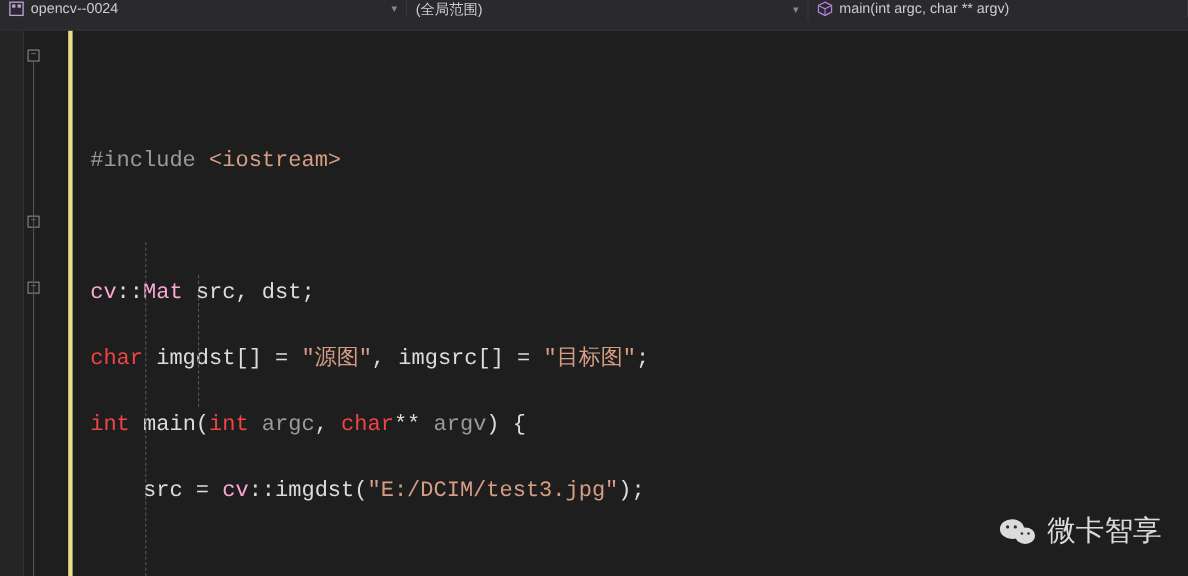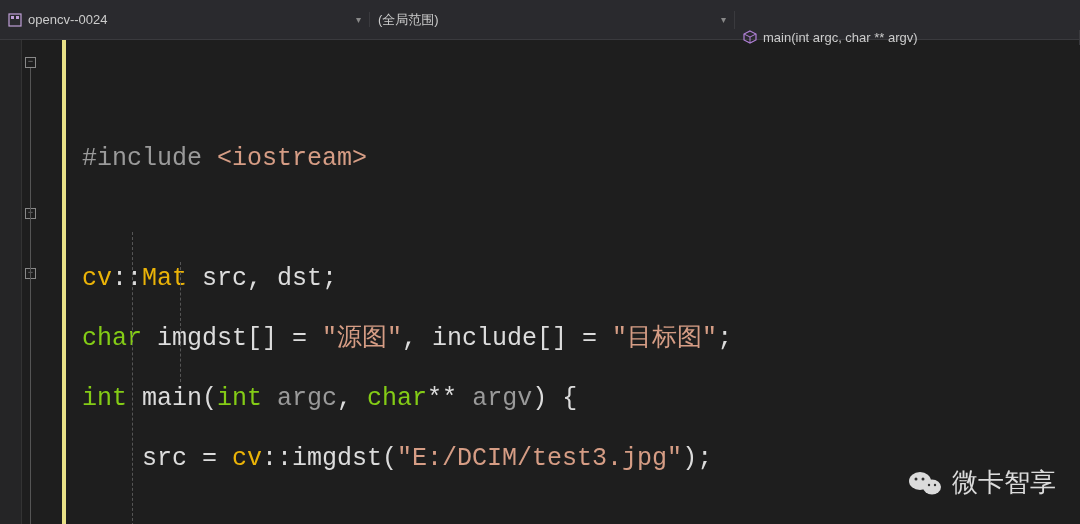--- a/index.html
+++ b/index.html
@@ -1,34 +1,34 @@
 <!DOCTYPE html>
 <html><head>
 <meta charset="utf-8">
 <style>
   * { box-sizing: border-box; margin: 0; padding: 0; }
   html, body { width: 1080px; height: 524px; overflow: hidden; background: #1e1e1e; font-family: Consolas, "Courier New", monospace; }
-  .topbar { display: flex; height: 40px; background: #2a2a2e; border-bottom: 1px solid #3a3a3e; align-items: center; font-family: "Segoe UI", Tahoma, sans-serif; color: #ccc; font-size: 13px; }
+  .topbar { display: flex; height: 28px; background: #2a2a2e; border-bottom: 1px solid #3a3a3e; align-items: flex-start; font-family: "Segoe UI", Tahoma, sans-serif; color: #ccc; font-size: 13px; }
   .dropdown { display: flex; align-items: center; padding: 0 8px; border-right: 1px solid #3a3a3e; position: relative; min-width: 0; }
   .dropdown .chev { margin-left: auto; color: #888; font-size: 10px; padding-left: 8px; }
   .dd-project { width: 370px; }
   .dd-scope { width: 365px; }
-  .dd-func { flex: 1; margin-top: 35px; }
+  .dd-func { flex: 1; }
   .proj-icon { width: 14px; height: 14px; margin-right: 6px; display: inline-flex; align-items: center; justify-content: center; }
   .func-icon { width: 14px; height: 14px; margin-right: 6px; display: inline-flex; align-items: center; justify-content: center; color: #b180d7; }
   .editor-wrap { display: flex; height: calc(524px - 28px); background: #1e1e1e; }
   .left-margin { width: 22px; background: #252526; border-right: 1px solid #333; }
   .gutter { width: 48px; background: #1e1e1e; position: relative; }
   .fold-line { position: absolute; left: 8px; top: 0; bottom: 0; width: 1px; background: #555; }
   .fold-box { position: absolute; left: 3px; width: 11px; height: 11px; border: 1px solid #888; background: #1e1e1e; font-size: 9px; line-height: 9px; text-align: center; color: #888; }
   .yellow-bar { position: absolute; left: 40px; top: 0; bottom: 0; width: 4px; background: #e8e087; }
-  .code { flex: 1; padding: 14px 0 0 12px; font-size: 25px; line-height: 30px; color: #dcdcdc; white-space: pre; position: relative; }
+  .code { flex: 1; padding: 14px 0 0 12px; font-size: 20px; line-height: 30px; color: #dcdcdc; white-space: pre; position: relative; }
   .indent-guide { position: absolute; top: 192px; bottom: 0; width: 0; border-left: 1px dashed #555; }
-  .kw { color: #84cc16; }
-  .type { color: #eab308; }
+  .kw { color: #ef4444; }
+  .type { color: #f9a8d4; }
   .str { color: #d69d85; }
   .param { color: #9a9a9a; }
   .watermark { position: absolute; right: 24px; bottom: 24px; display: flex; align-items: center; color: #f0f0f0; font-family: "Microsoft YaHei", sans-serif; font-size: 26px; opacity: 0.9; }
   .wm-icon { width: 34px; height: 28px; margin-right: 10px; }
   .line { display: block; height: 30px; }
 </style>
 </head>
 <body>
 
 <div class="topbar">
@@ -66,21 +66,21 @@
     <div class="fold-box" style="top:168px">−</div>
     <div class="fold-box" style="top:228px">−</div>
     <div class="fold-line" style="top:28px"></div>
   </div>
   <div class="code">
     <div class="indent-guide" style="left:62px"></div>
     <div class="indent-guide" style="left:110px;top:222px;height:120px"></div>
 <span class="line"><span class="param">#include</span> <span class="str">&lt;iostream&gt;</span></span>
 <span class="line"></span>
 <span class="line"><span class="type">cv</span><span>::</span><span class="type">Mat</span><span> src, dst;</span></span>
-<span class="line"><span class="kw">char</span><span> imgdst[] = </span><span class="str">"源图"</span><span>, include[] = </span><span class="str">"目标图"</span><span>;</span></span>
+<span class="line"><span class="kw">char</span><span> imgdst[] = </span><span class="str">"源图"</span><span>, imgsrc[] = </span><span class="str">"目标图"</span><span>;</span></span>
 <span class="line"><span class="kw">int</span><span> main(</span><span class="kw">int</span><span> </span><span class="param">argc</span><span>, </span><span class="kw">char</span><span>** </span><span class="param">argv</span><span>) {</span></span>
 <span class="line"><span>    src = </span><span class="type">cv</span><span>::imgdst(</span><span class="str">"E:/DCIM/test3.jpg"</span><span>);</span></span>
 
 
 
 
 
 
 
 

